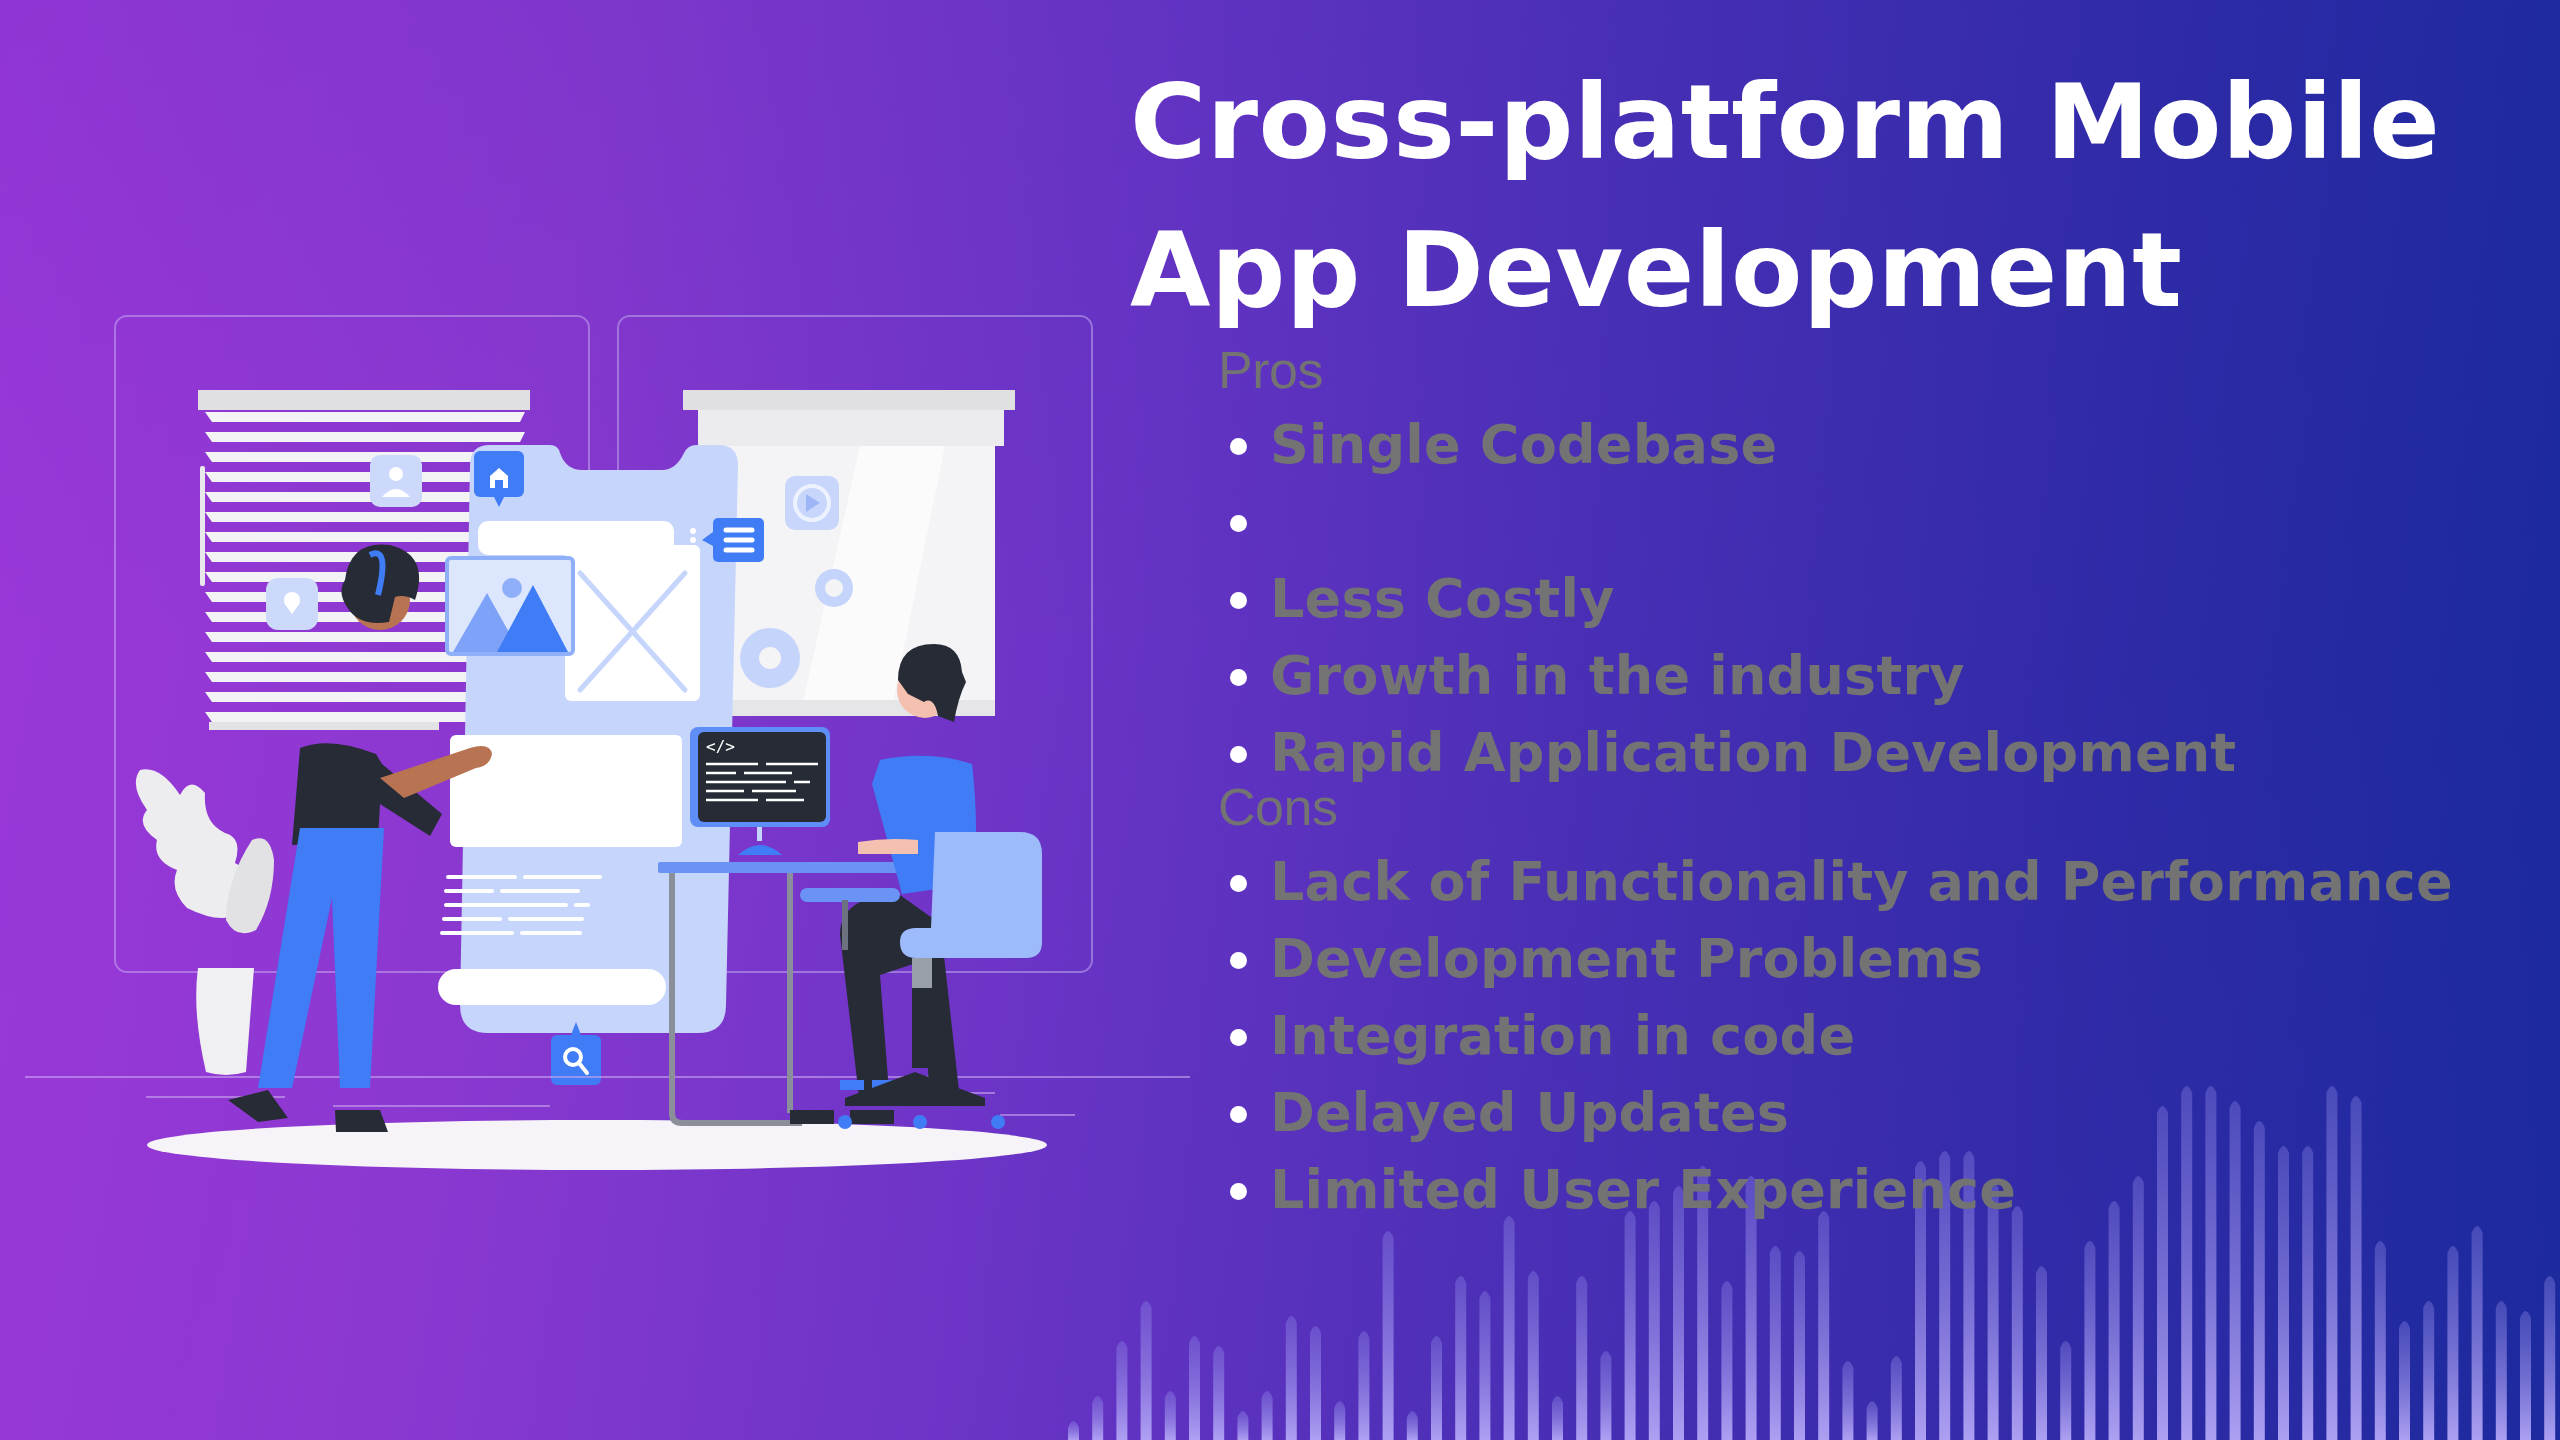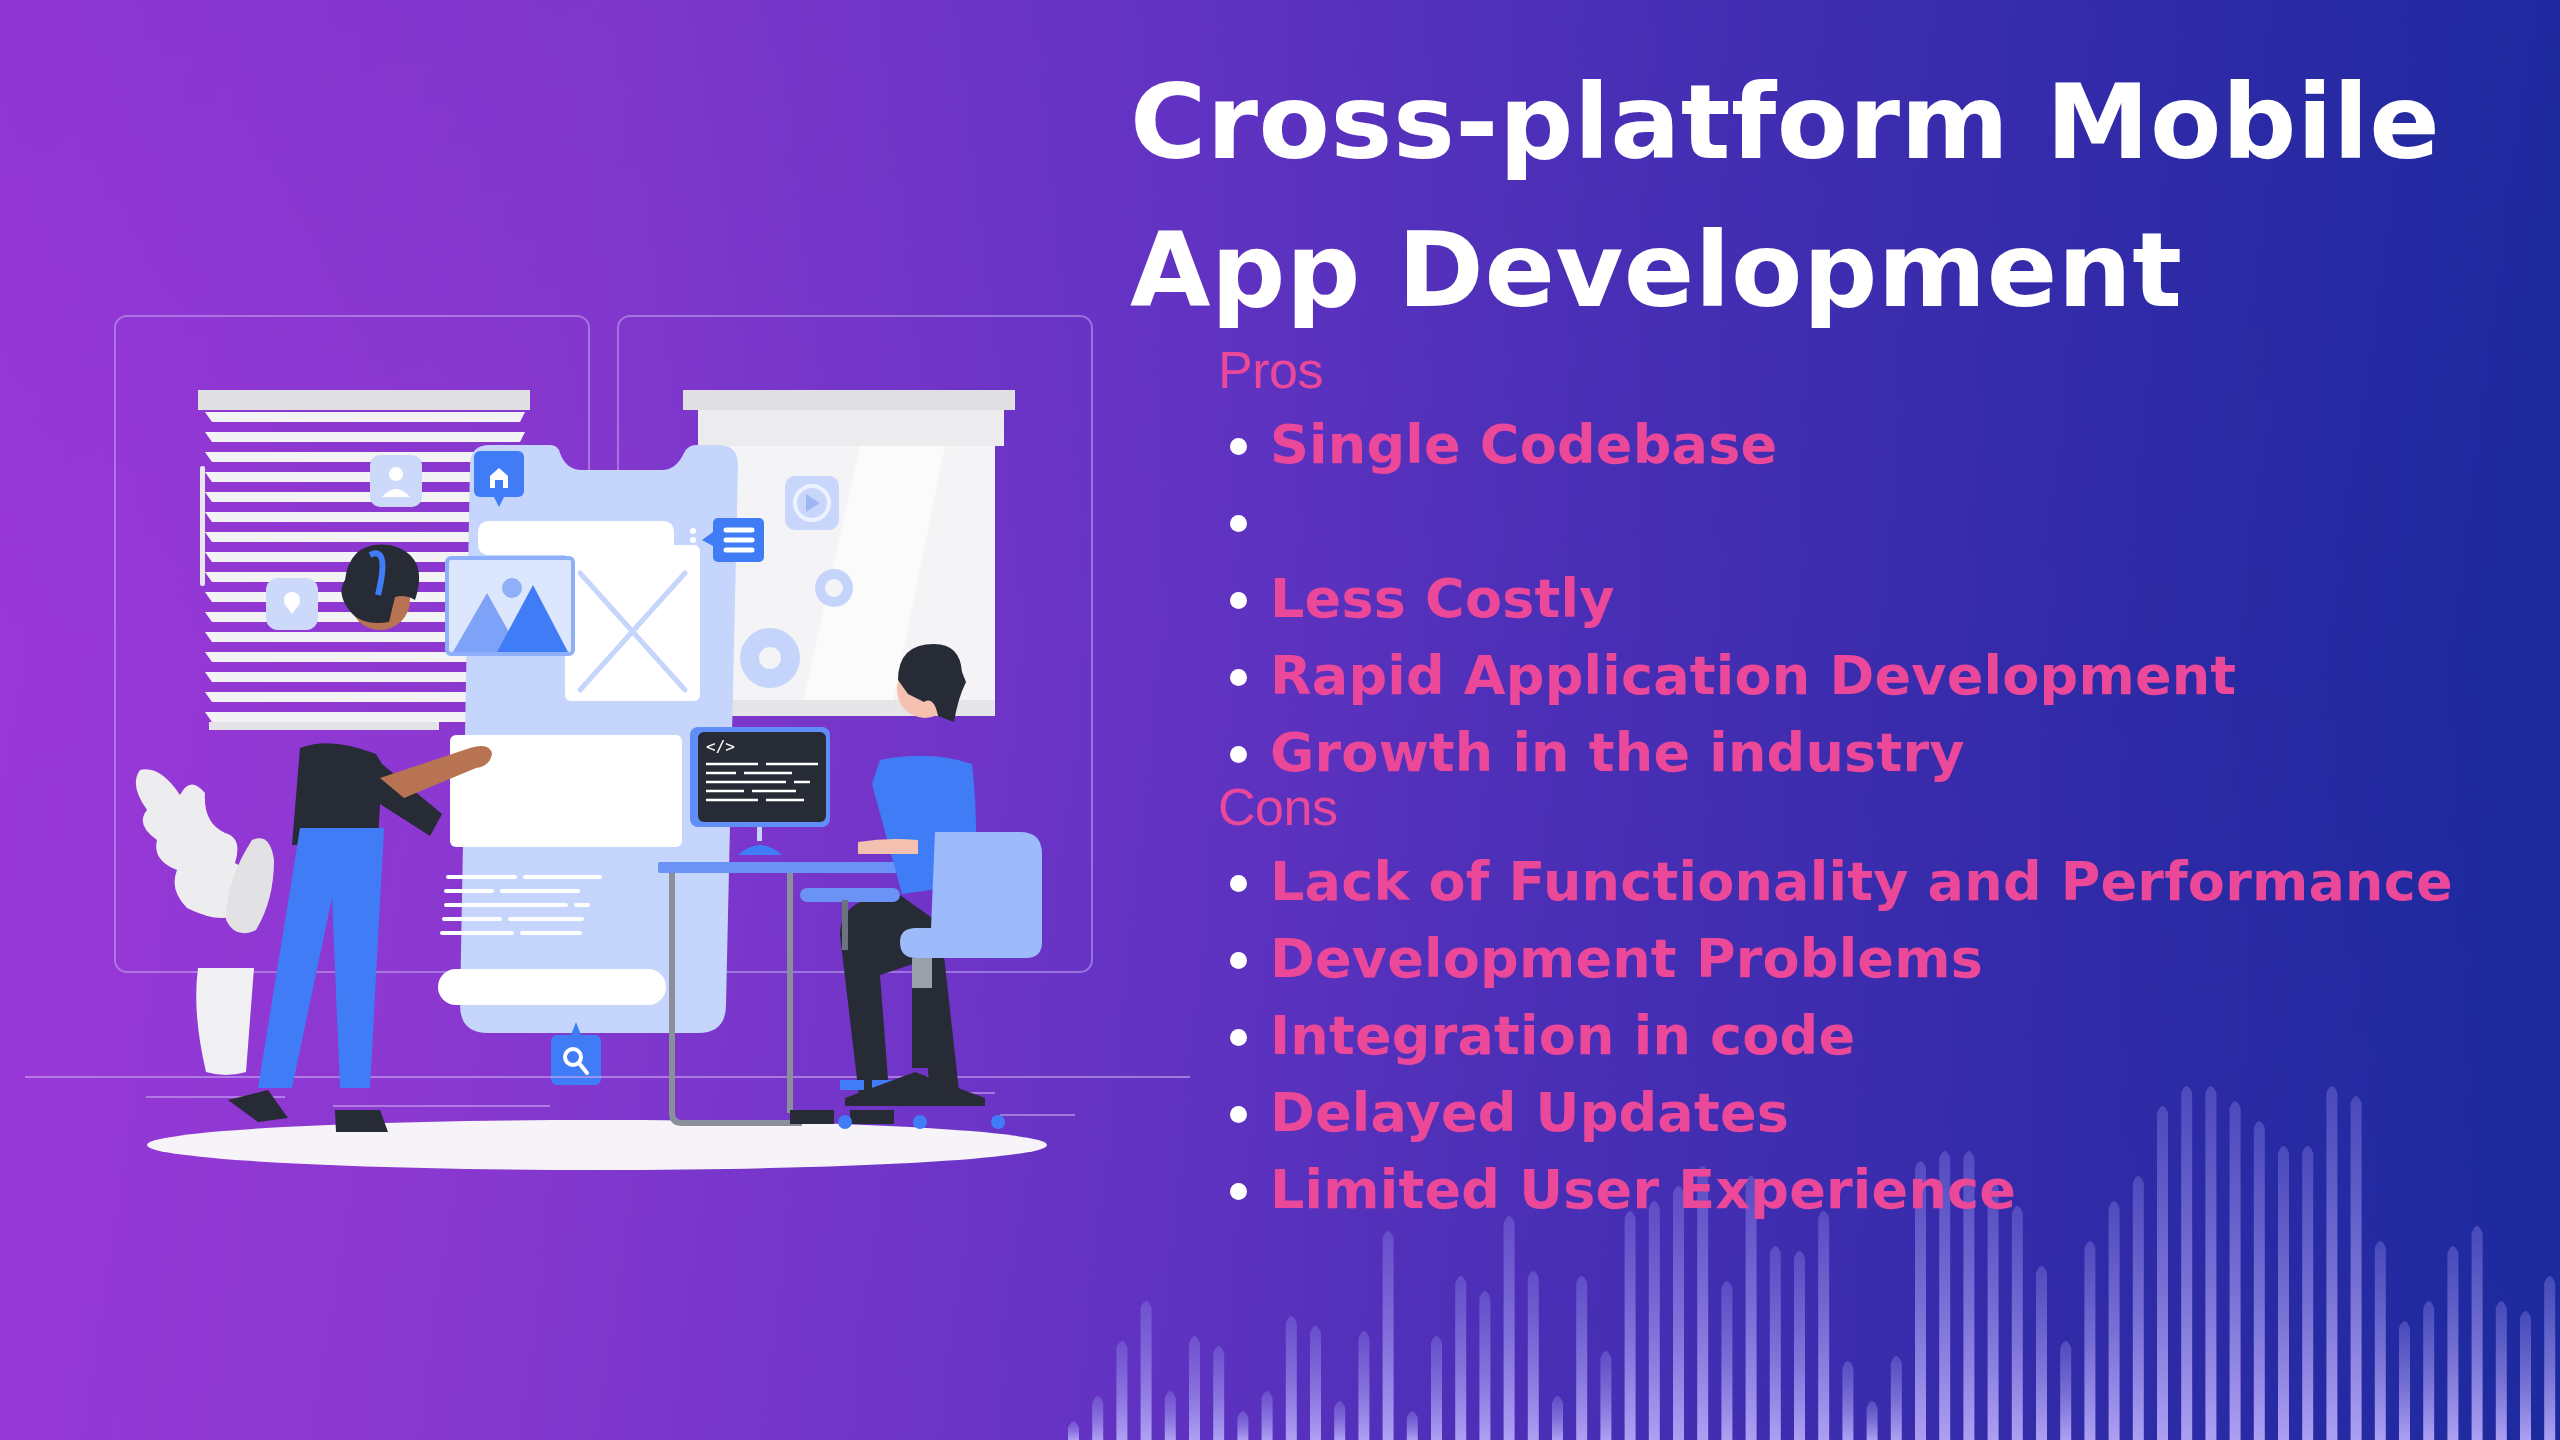--- a/index.html
+++ b/index.html
@@ -15,21 +15,21 @@
   }
   .illustration { position: absolute; left: 0; top: 0; width: 1200px; height: 1440px; }
   .waveform { position: absolute; left: 0; top: 0; width: 2560px; height: 1440px; pointer-events: none; }
 
   .title {
     position: absolute; left: 1130px; width: 1340px; top: 48px;
     color: #ffffff; font-weight: 700;
     font-size: 104px; line-height: 148px; letter-spacing: 0.5px;
     margin: 0;
   }
-  .section { position: absolute; left: 1218px; color: #ec4899; }
+  .section { position: absolute; left: 1218px; color: #737373; }
   .section-heading {
     font-size: 52px; font-weight: 400; line-height: 60px; margin: 0;
     font-family: "Liberation Sans", "DejaVu Sans", sans-serif;
     letter-spacing: -0.5px;
   }
   .list { list-style: none; margin: 0; padding: 0; }
   .list-item {
     position: relative; padding-left: 52px;
     font-size: 54px; font-weight: 700; line-height: 77px; height: 77px;
     white-space: nowrap; letter-spacing: 0.2px;
@@ -314,22 +314,22 @@
   <span>Cross-platform Mobile</span><br>
   <span>App Development</span>
 </h1>
 
 <section class="section pros">
   <h2 class="section-heading">Pros</h2>
   <ul class="list">
     <li class="list-item"><span class="bullet"></span><span>Single Codebase</span></li>
     <li class="list-item"><span class="bullet"></span></li>
     <li class="list-item"><span class="bullet"></span><span>Less Costly</span></li>
+    <li class="list-item"><span class="bullet"></span><span>Growth in the industry</span></li>
     <li class="list-item"><span class="bullet"></span><span>Rapid Application Development</span></li>
-    <li class="list-item"><span class="bullet"></span><span>Growth in the industry</span></li>
   </ul>
 </section>
 
 <section class="section cons">
   <h2 class="section-heading">Cons</h2>
   <ul class="list">
     <li class="list-item"><span class="bullet"></span><span>Lack of Functionality and Performance</span></li>
     <li class="list-item"><span class="bullet"></span><span>Development Problems</span></li>
     <li class="list-item"><span class="bullet"></span><span>Integration in code</span></li>
     <li class="list-item"><span class="bullet"></span><span>Delayed Updates</span></li>

